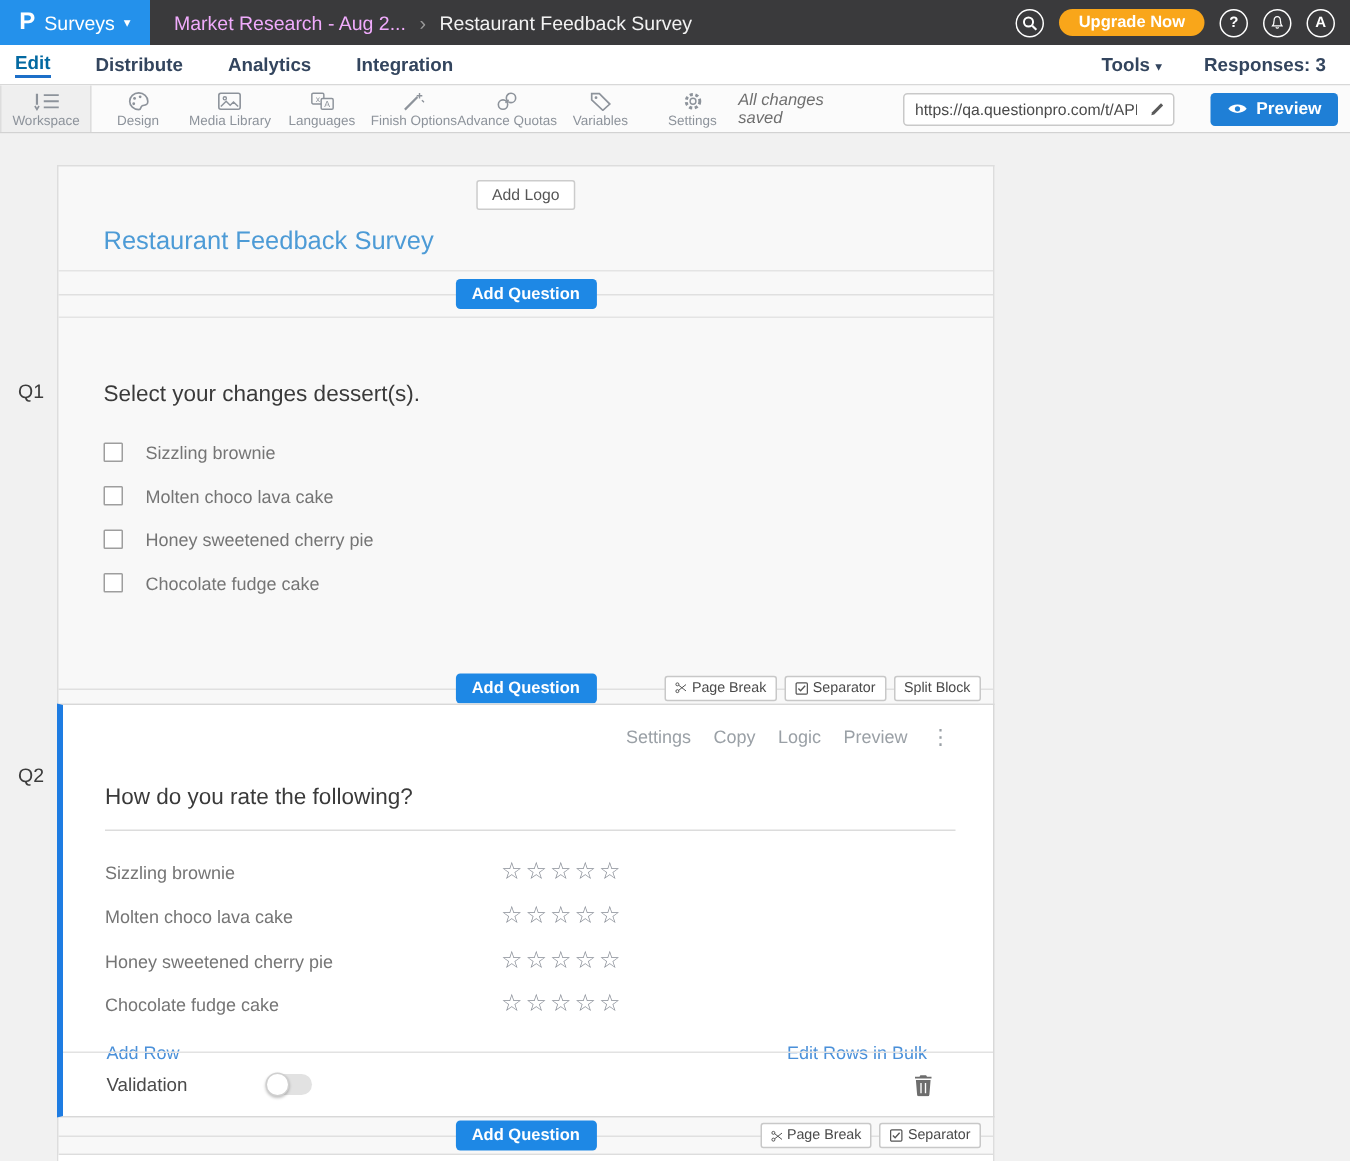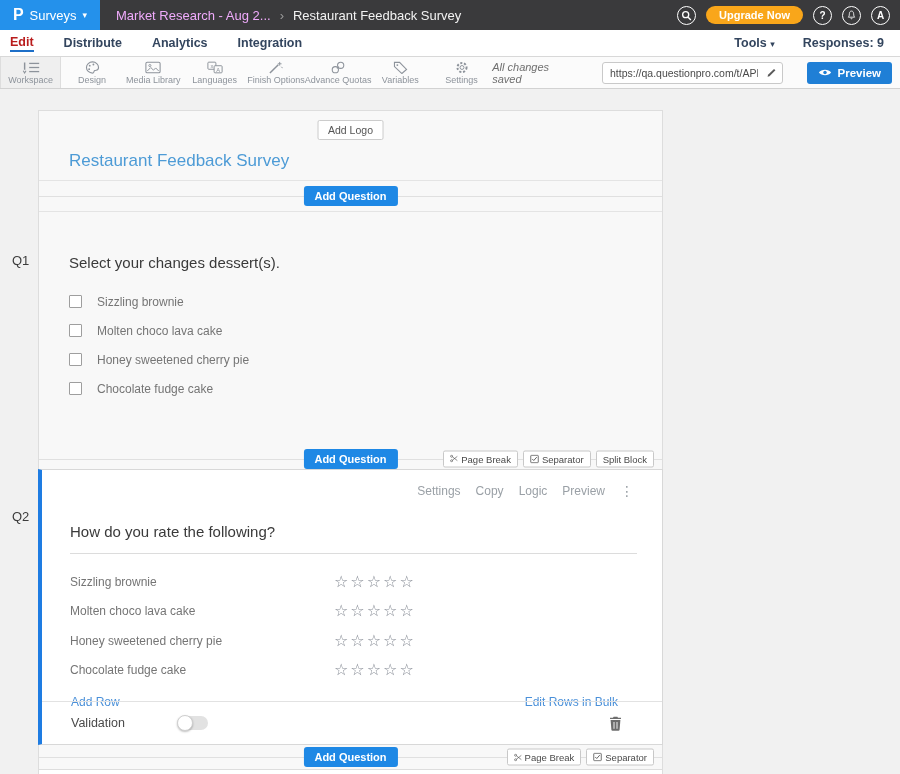--- a/index.html
+++ b/index.html
@@ -17,21 +17,21 @@
   .crumb-folder { color:#f0abfc; cursor:pointer; }
   .crumb-sep { color:#9a9a9a; font-size:13px; }
   .crumb-current { color:#f2f2f2; }
   .top-right { margin-left:auto; display:flex; align-items:center; gap:10px; margin-right:10px; }
   .circle-btn { width:19px; height:19px; border:1.4px solid #fff; border-radius:50%; display:flex; align-items:center; justify-content:center; color:#fff; font-size:10px; font-weight:700; cursor:pointer; }
   .upgrade-btn { background:#f9a61a; color:#fff; font-size:11px; font-weight:700; border:none; border-radius:9px; padding:3px 13px; cursor:pointer; }
 
   
   .subnav { height:27px; background:#fff; border-bottom:1px solid #d8d8d8; display:flex; align-items:center; padding:0 10px; }
   .subnav-tab { font-size:12.5px; font-weight:700; color:#33455e; margin-right:30px; cursor:pointer; padding-bottom:1px; }
-  .subnav-tab.active { color:#b91c1c; border-bottom:2px solid #1d6fc8; }
+  .subnav-tab.active { color:#0369a1; border-bottom:2px solid #1d6fc8; }
   .subnav-right { margin-left:auto; display:flex; align-items:center; gap:28px; margin-right:6px; }
   .tools-menu { font-size:12.5px; font-weight:700; color:#33455e; cursor:pointer; }
   .tools-menu .brand-caret { color:#33455e; }
   .responses { font-size:12.5px; font-weight:700; color:#33455e; }
 
   
   .ribbon { height:32px; background:#fbfbfb; border-bottom:1px solid #d2d2d2; display:flex; align-items:stretch; }
   .tool { width:63px; display:flex; flex-direction:column; align-items:center; justify-content:center; gap:1px; cursor:pointer; }
   .tool.active { background:#efefef; border-left:1px solid #ddd; border-right:1px solid #ddd;text-align:right; }
   .tool svg { display:block; }
@@ -121,21 +121,21 @@
     </div>
   </div>
 
   <div class="subnav">
     <span class="subnav-tab active">Edit</span>
     <span class="subnav-tab">Distribute</span>
     <span class="subnav-tab">Analytics</span>
     <span class="subnav-tab">Integration</span>
     <div class="subnav-right">
       <span class="tools-menu"><span>Tools</span> <span class="brand-caret">▾</span></span>
-      <span class="responses">Responses: 9</span>
+      <span class="responses">Responses: 3</span>
     </div>
   </div>
 
   <div class="ribbon">
     <div class="tool active">
       <svg width="20" height="13" viewBox="0 0 22 14">
           <line x1="4" y1="1.5" x2="4" y2="9.5" stroke="#8d939b" stroke-width="1.6"></line>
           <path d="M2.5 10.5 L4 13 L5.5 10.5" fill="none" stroke="#8d939b" stroke-width="1.2"></path>
           <line x1="9" y1="2.5" x2="20" y2="2.5" stroke="#8d939b" stroke-width="1.4"></line>
           <line x1="9" y1="7" x2="20" y2="7" stroke="#8d939b" stroke-width="1.4"></line>

